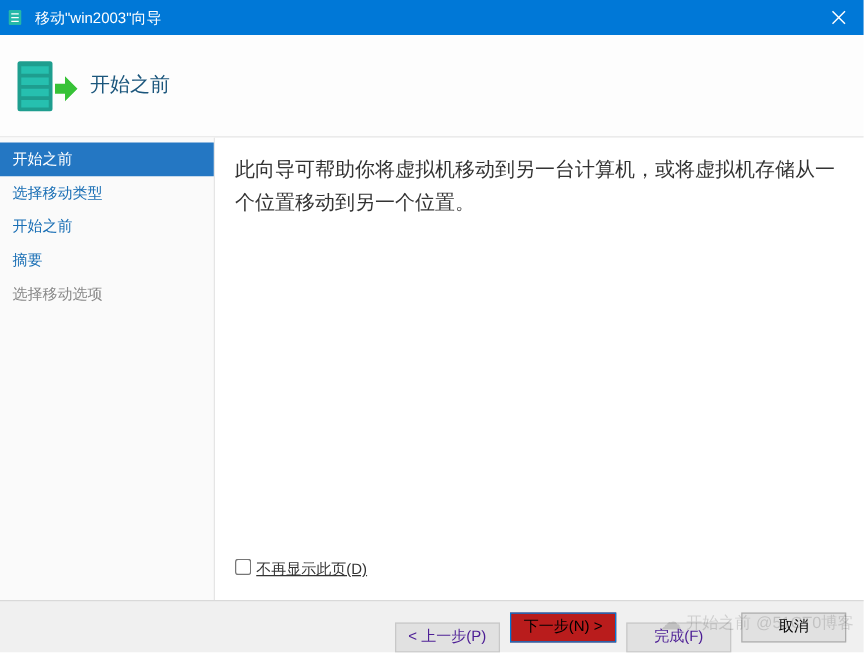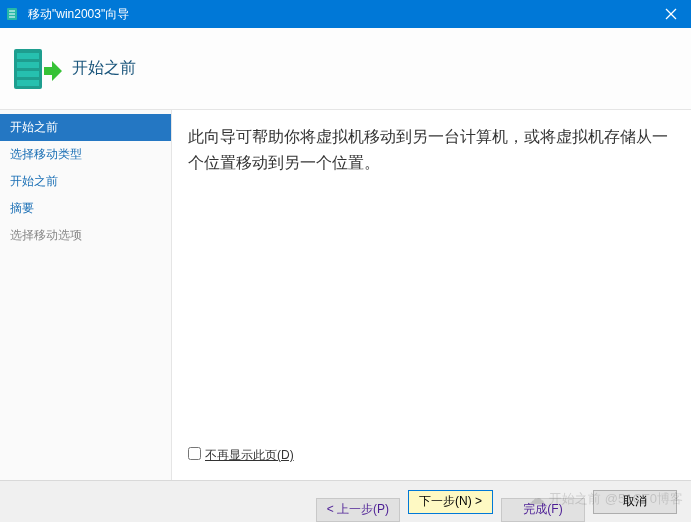--- a/index.html
+++ b/index.html
@@ -110,21 +110,21 @@
     height: 24px;
     border: 1px solid #adadad;
     background: #e1e1e1;
     font-size: 12px;
     font-family: inherit;
     cursor: pointer;
     padding: 0 10px;
   }
   .btn.default {
     border: 1.5px solid #0078d7;
-    background: #fef9c3;
+    background: #b91c1c;
     text-align: right;
   }
   .btn:disabled {
     color: #4c1d95;
     cursor: default;
     border-color: #c8c8c8;
     margin-top: 16px;
   }
   .watermark {
     position: absolute;

